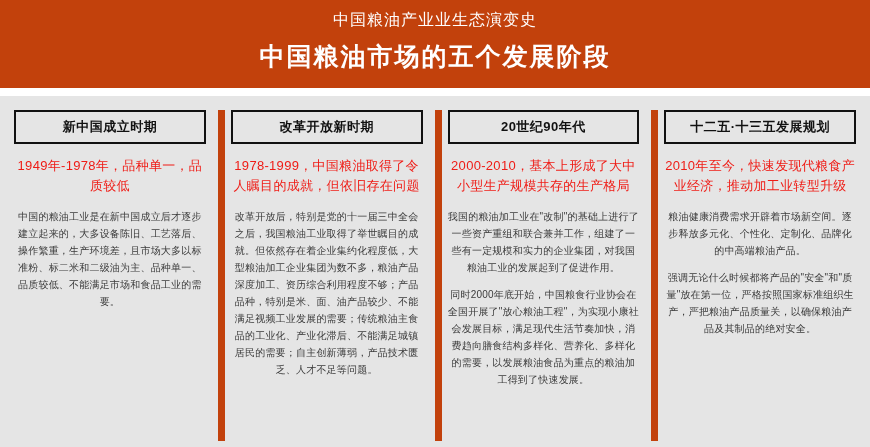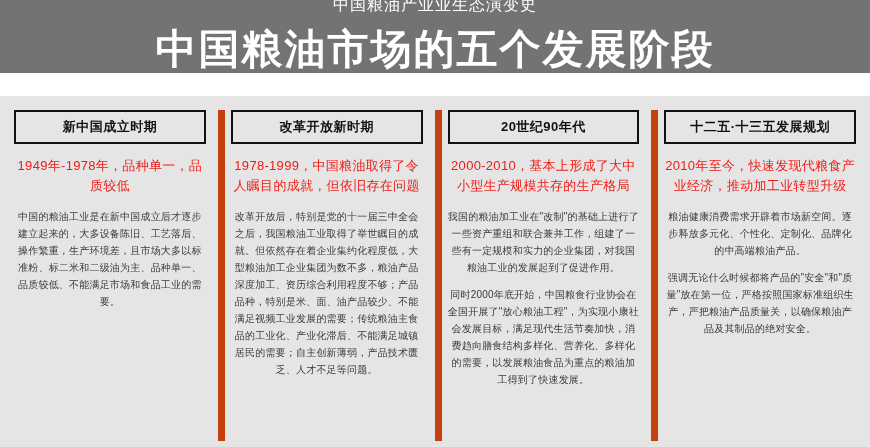--- a/index.html
+++ b/index.html
@@ -6,31 +6,31 @@
   body{
     width:870px;height:447px;
     background:#ffffff;
     font-family:"Liberation Sans","DejaVu Sans",sans-serif;
     overflow:hidden;
   }
   .page{position:relative;width:870px;height:447px;box-sizing:border-box;}
 
   
   .header{
-    position:absolute;left:0;top:0;width:870px;height:73px;
-    background:#737373;
+    position:absolute;left:0;top:0;width:870px;height:88px;
+    background:#c2410c;
     display:flex;flex-direction:column;align-items:center;justify-content:center;
   }
   .header-sub{
     color:#ffffff;font-size:16px;line-height:20px;letter-spacing:1px;
     font-weight:normal;margin:0 0 4px 0;
   }
   .header-title{
-    color:#ffffff;font-size:41px;line-height:36px;font-weight:bold;letter-spacing:2px;
-    margin:12px;
+    color:#ffffff;font-size:25px;line-height:36px;font-weight:bold;letter-spacing:2px;
+    margin:4px;
   }
 
   
   .band{
     position:absolute;left:0;top:96px;width:870px;height:351px;
     background:#e5e5e5;
     display:flex;flex-direction:row;
     padding:14px 8px 6px 8px;box-sizing:border-box;
     gap:6px;
   }

